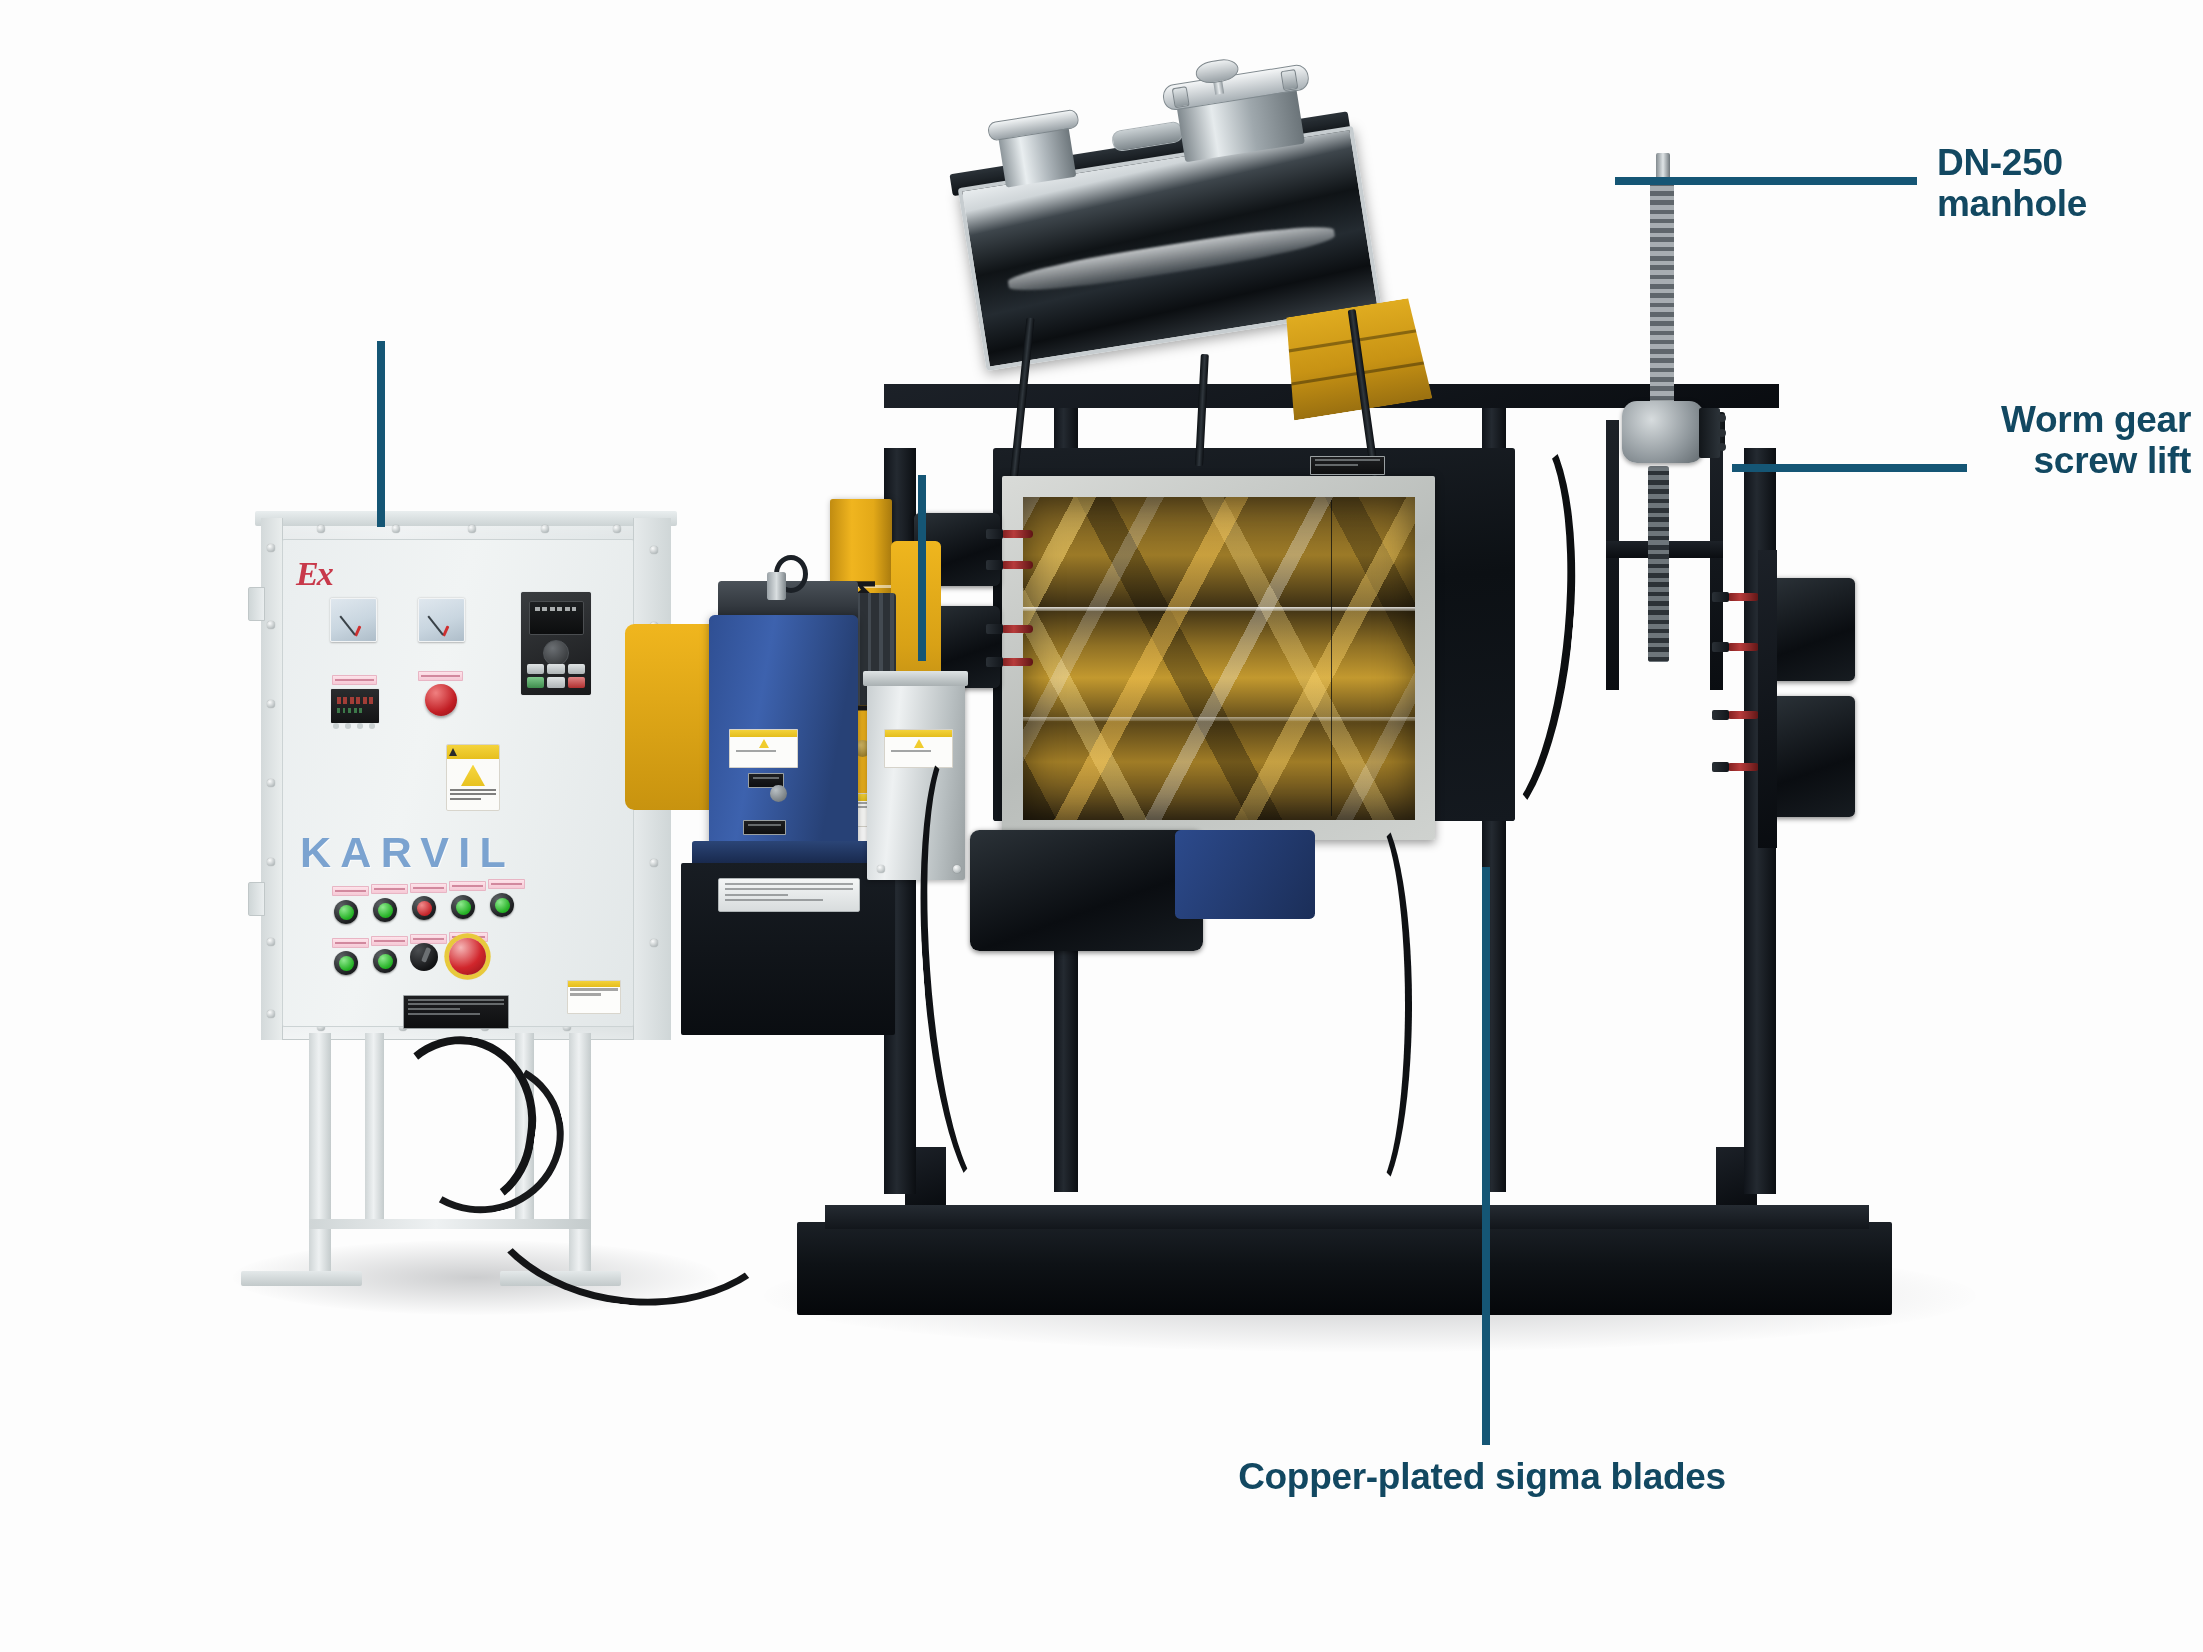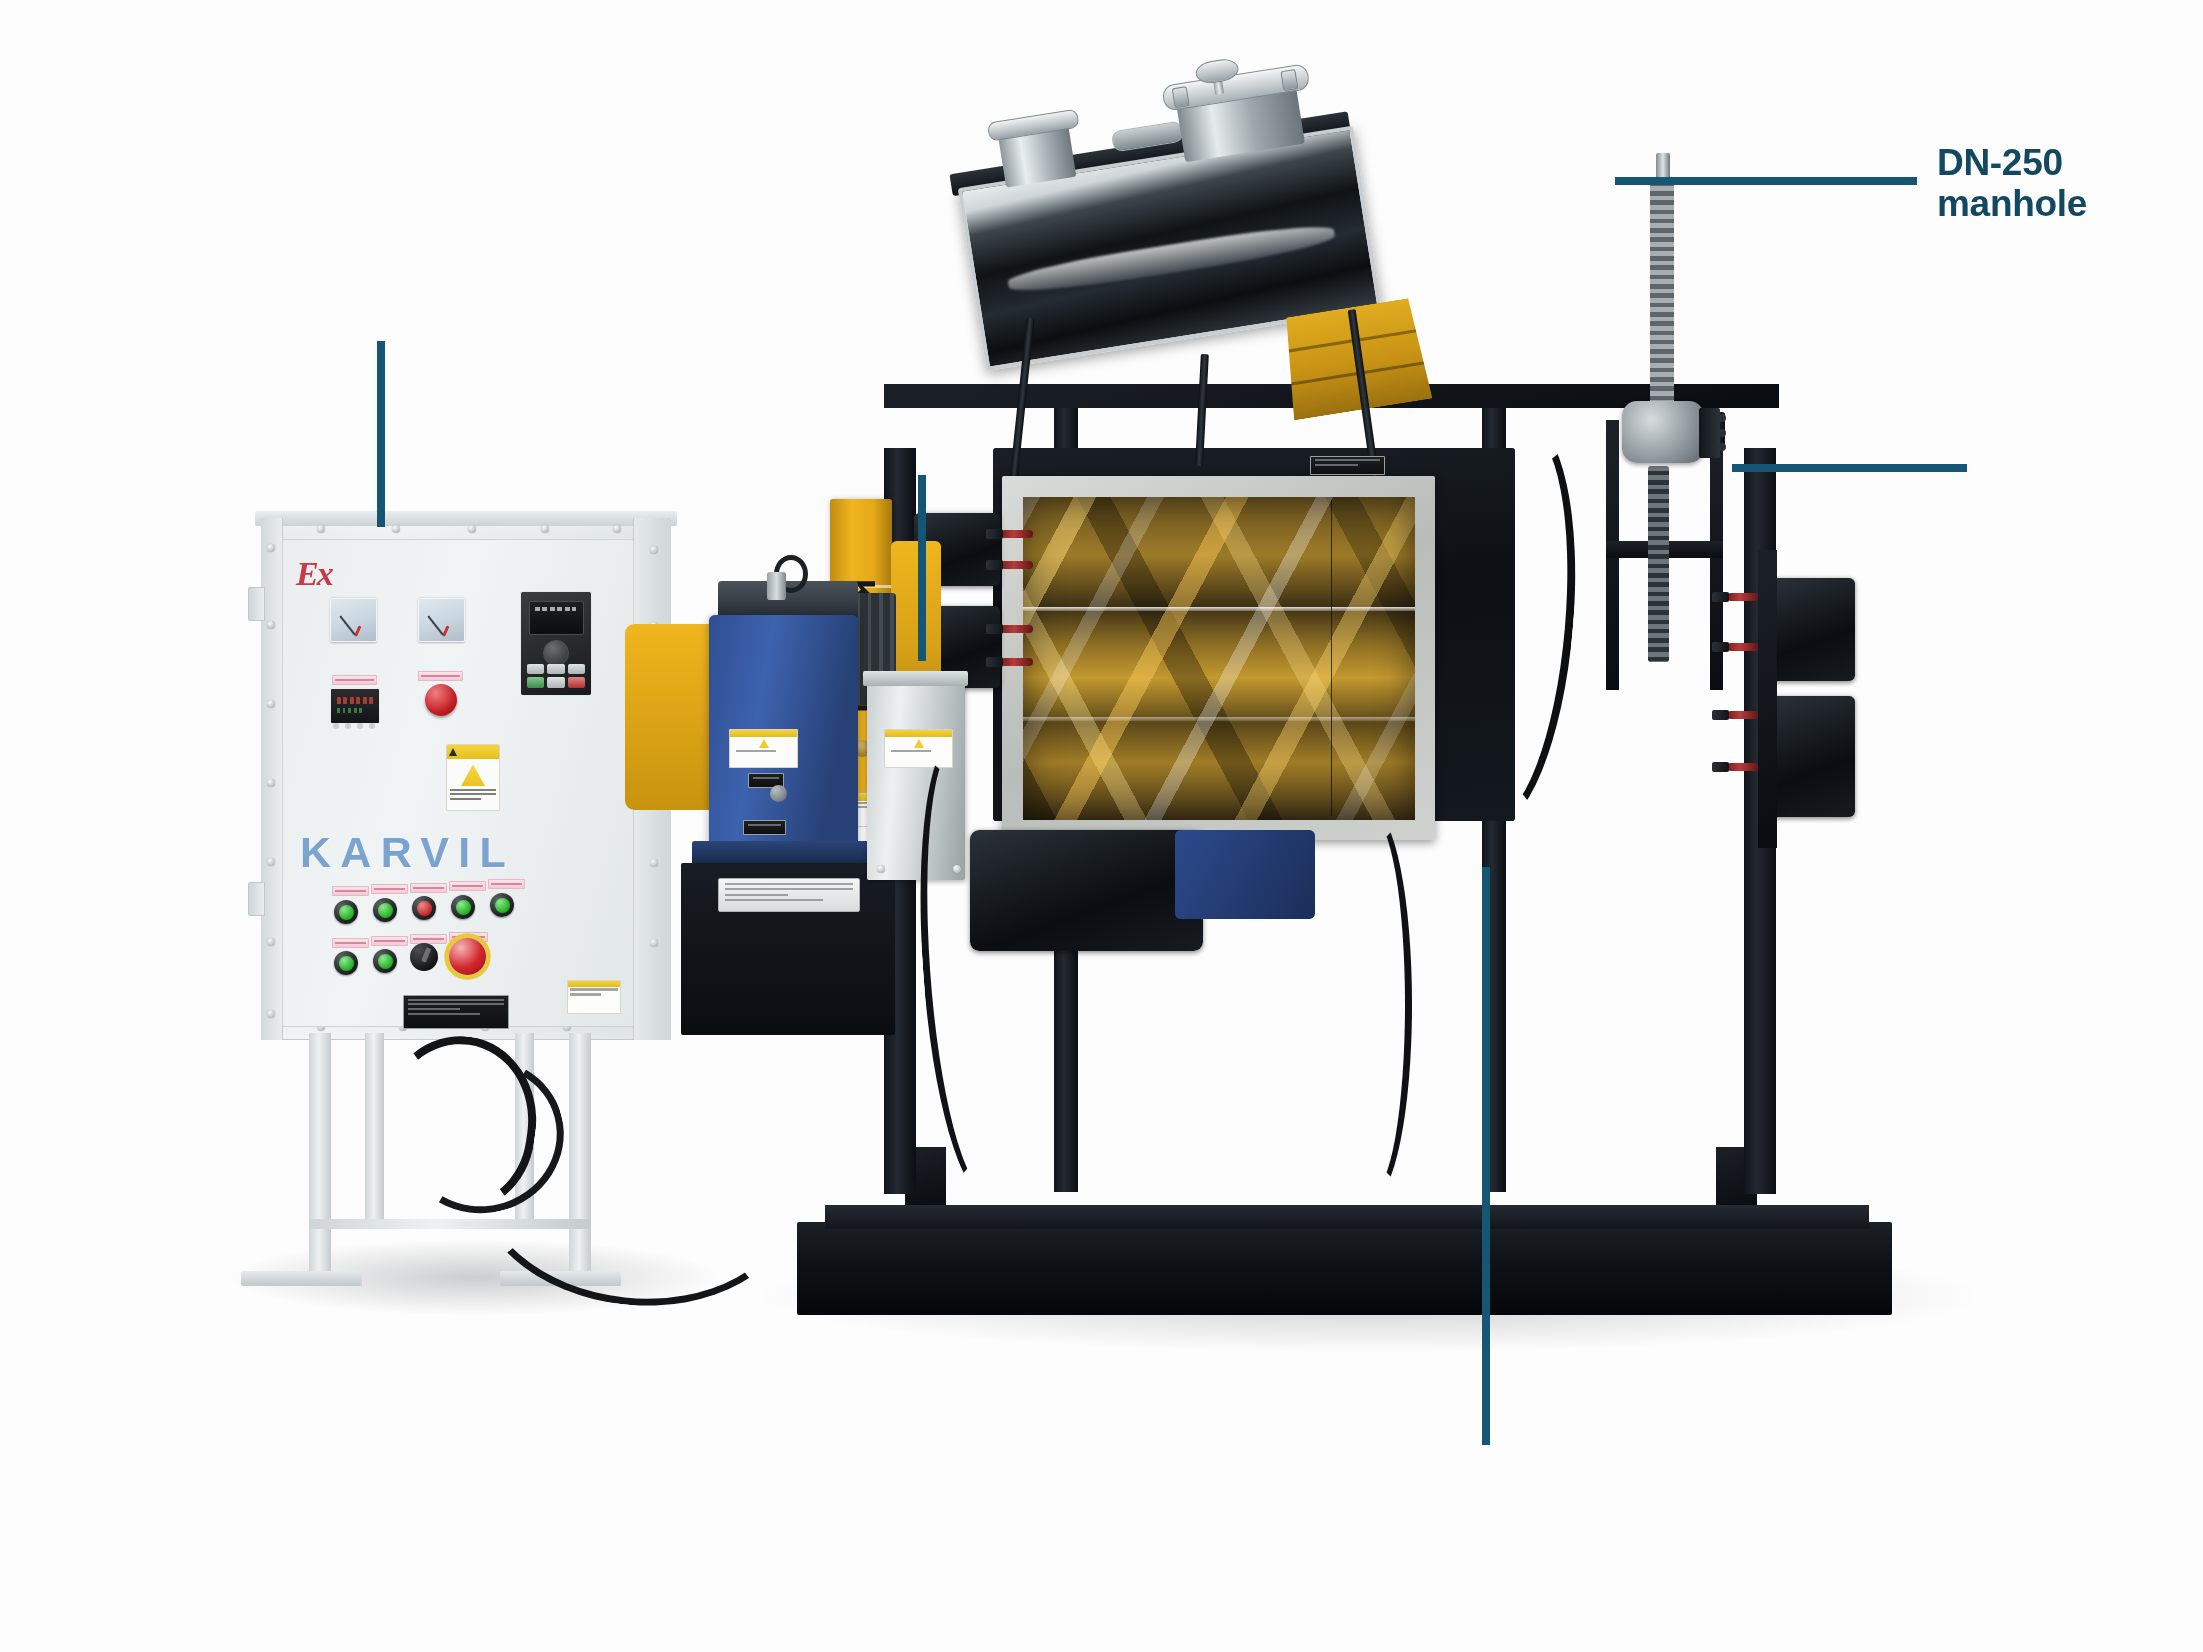--- a/index.html
+++ b/index.html
@@ -627,18 +627,21 @@
   </div>
 
   <div class="leader leader-v" style="left:377px;top:341px;height:186px;"></div>
 
   <div class="leader leader-v" style="left:918px;top:475px;height:186px;"></div>
 
   <div class="callout" style="left:1937px;top:142px;width:280px;font-size:37px;text-align:left;">DN-250
 manhole</div>
   <div class="leader leader-h" style="left:1615px;top:177px;width:302px;"></div>
 
+  <div class="callout" style="left:1863px;top:399px;width:328px;font-size:37px;text-align:right;">Worm gear
+screw lift</div>
   <div class="leader leader-h" style="left:1732px;top:464px;width:235px;"></div>
 
+  <div class="callout" style="left:932px;top:1456px;width:1100px;font-size:37px;text-align:center;">Copper-plated sigma blades</div>
   <div class="leader leader-v" style="left:1482px;top:867px;height:578px;"></div>
 
 </div>
 
 
 </body></html>

